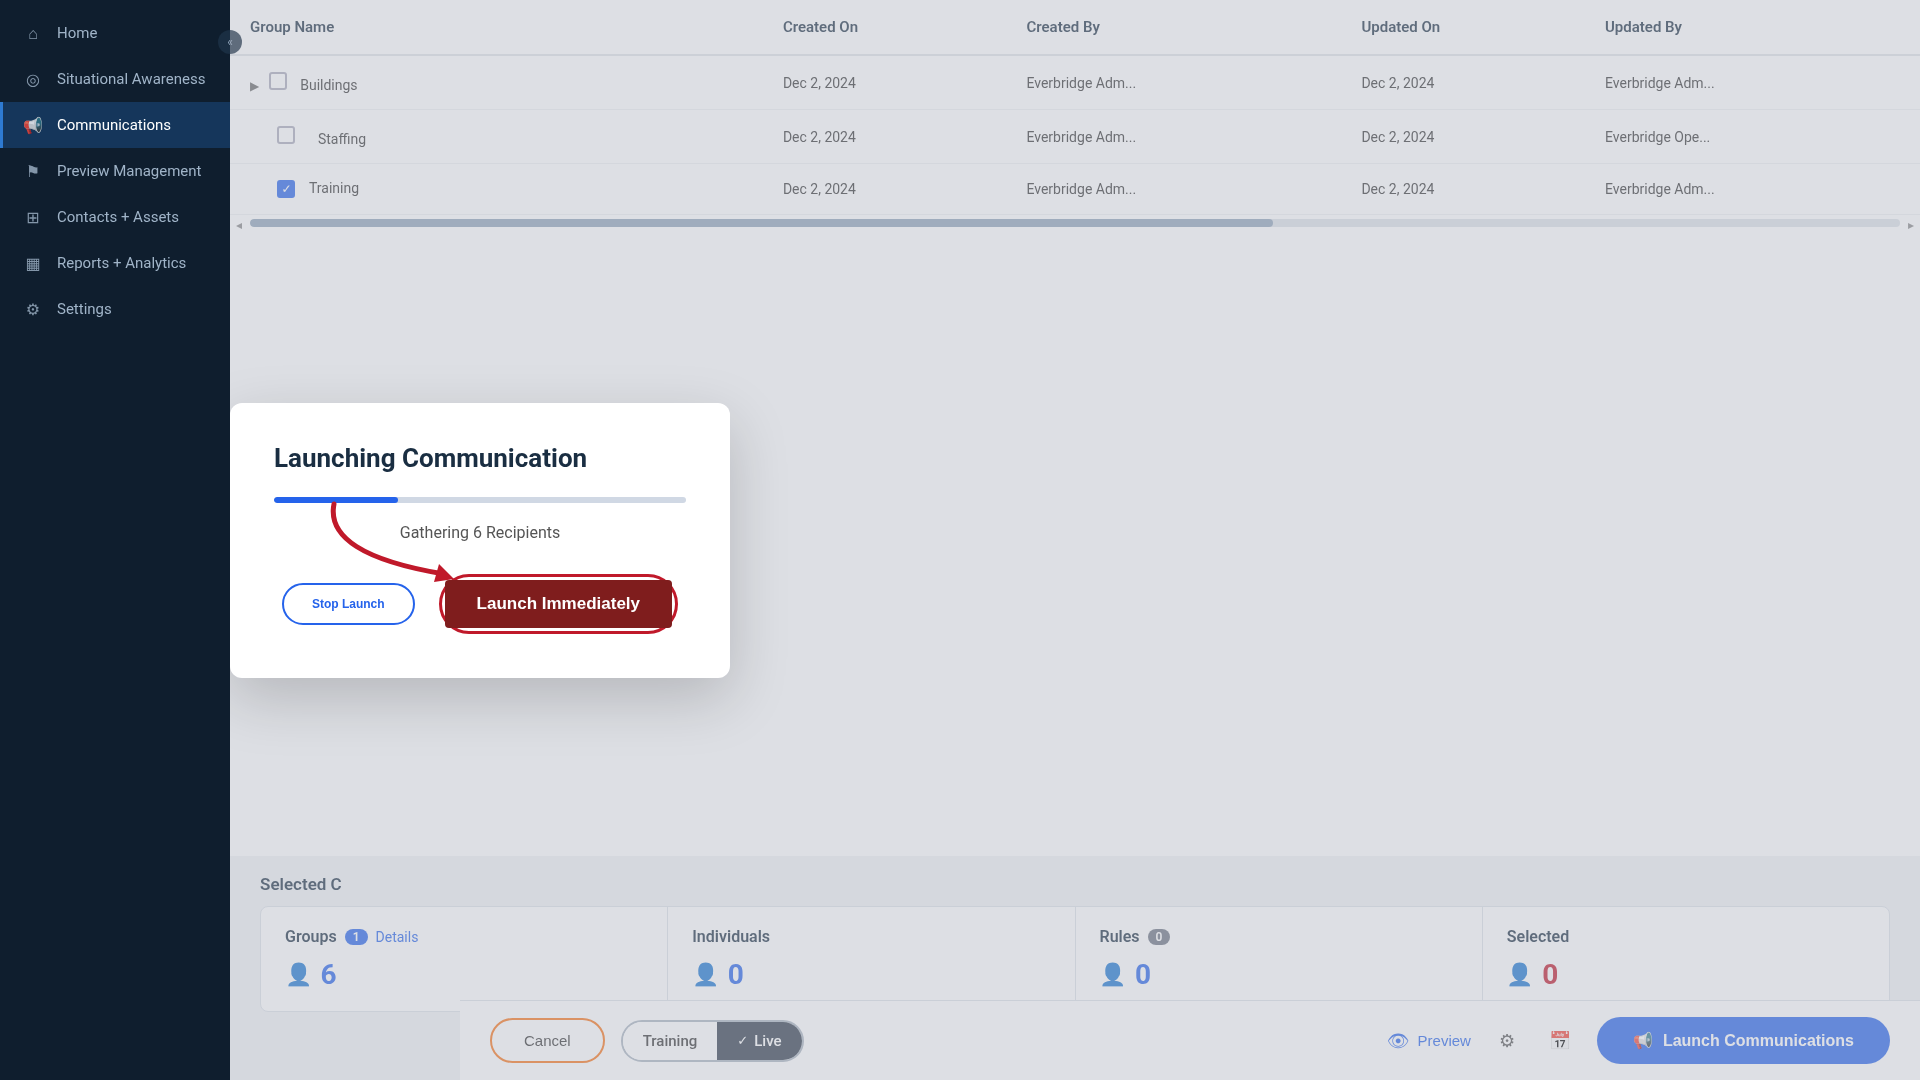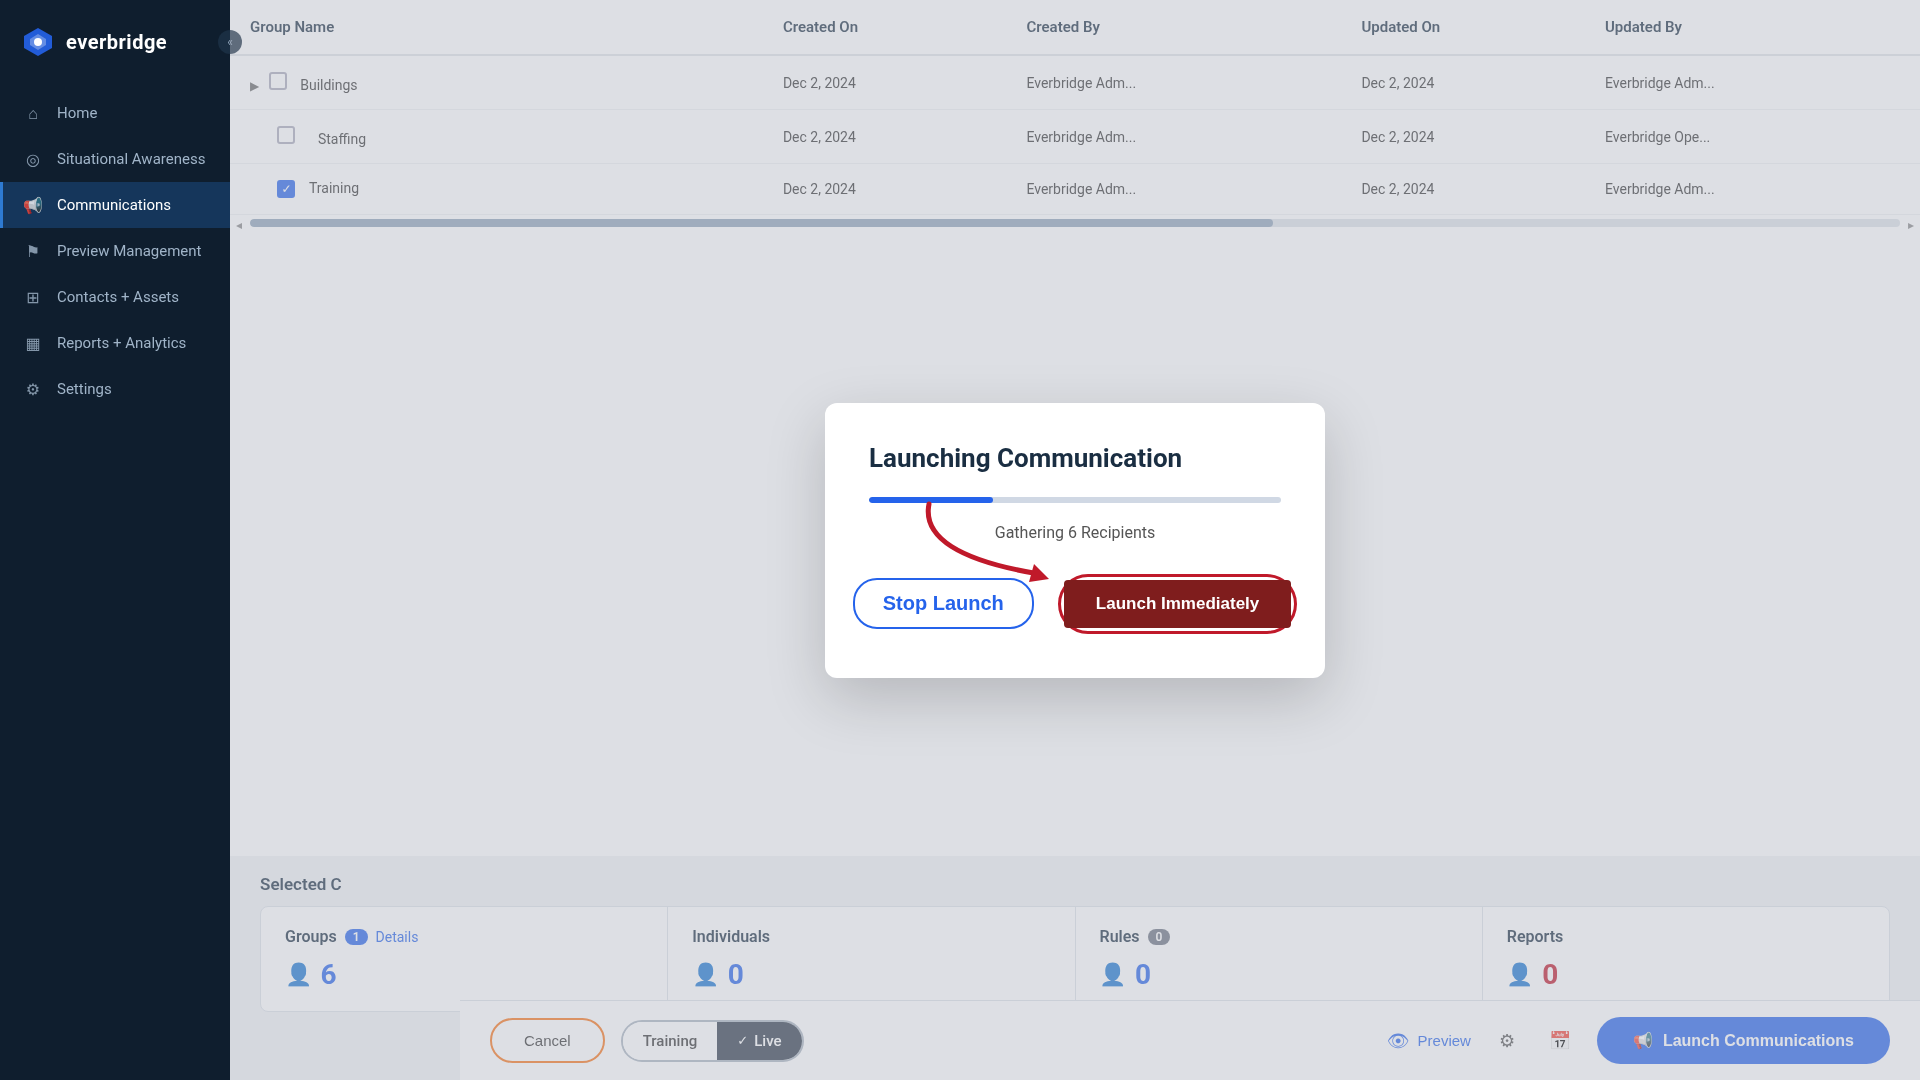--- a/index.html
+++ b/index.html
@@ -148,21 +148,21 @@
     .col-person { min-width: 220px; }
 
     
     .overlay {
       position: absolute;
       top: 0; left: 0; right: 0; bottom: 0;
       background: rgba(180, 185, 195, 0.45);
       z-index: 50;
       display: flex;
       align-items: center;
-      justify-content: center;
+      justify-content: flex-start;
     }
 
     
     .modal {
       background: #fff;
       border-radius: 12px;
       padding: 40px 44px 44px 44px;
       width: 500px;
       box-shadow: 0 20px 60px rgba(0,0,0,0.18);
       position: relative;
@@ -200,21 +200,21 @@
       justify-content: center;
       gap: 24px;
       position: relative;
     }
     .btn-stop {
       padding: 12px 28px;
       border: 2px solid #2563eb;
       border-radius: 24px;
       background: #fff;
       color: #2563eb;
-      font-size: 20px;
+      font-size: 12px;
       font-weight: 600;
       cursor: pointer;
       white-space: nowrap;
     }
     .btn-launch-immediately {
       padding: 14px 32px;
       border: none;
       border-radius: 4px;
       background: #7f1d1d;
       color: #fff;
@@ -400,28 +400,20 @@
     .table-wrap {
       overflow-x: auto;
       overflow-y: hidden;
       position: relative;
     }
   </style>
 </head>
 <body>
 
 <div class="sidebar">
-  <div class="sidebar-logo">
-    <svg class="logo-icon" viewBox="0 0 36 36" fill="none" xmlns="http://www.w3.org/2000/svg">
-      <path d="M18 4L32 12V24L18 32L4 24V12L18 4Z" fill="#2563eb" opacity="0.9"></path>
-      <path d="M18 10L26 15V21L18 26L10 21V15L18 10Z" fill="#fff" opacity="0.3"></path>
-      <circle cx="18" cy="18" r="4" fill="#fff"></circle>
-    </svg>
-    <span style="font-size:20px;font-weight:700;color:#fff;letter-spacing:0.5px">everbridge</span>
-  </div>
   <div class="sidebar-collapse">
     <span>«</span>
   </div>
   <nav class="sidebar-nav">
   <div class="nav-item">
       <span class="nav-icon">⌂</span>
       <span>Home</span>
     </div>
       <div class="nav-item">
       <span class="nav-icon">◎</span>
@@ -543,21 +535,21 @@
         <span class="card-badge-zero">0</span>
 
       </div>
       <div class="card-count ">
         <span class="card-person-icon ">👤</span>
         <span>0</span>
       </div>
     </div>
         <div class="contact-card">
       <div class="card-header">
-        <span class="card-title">Reports</span>
+        <span class="card-title">Selected</span>
 
       </div>
       <div class="card-count red">
         <span class="card-person-icon red">👤</span>
         <span>0</span>
       </div>
     </div>
       </div>
   </div>
 

